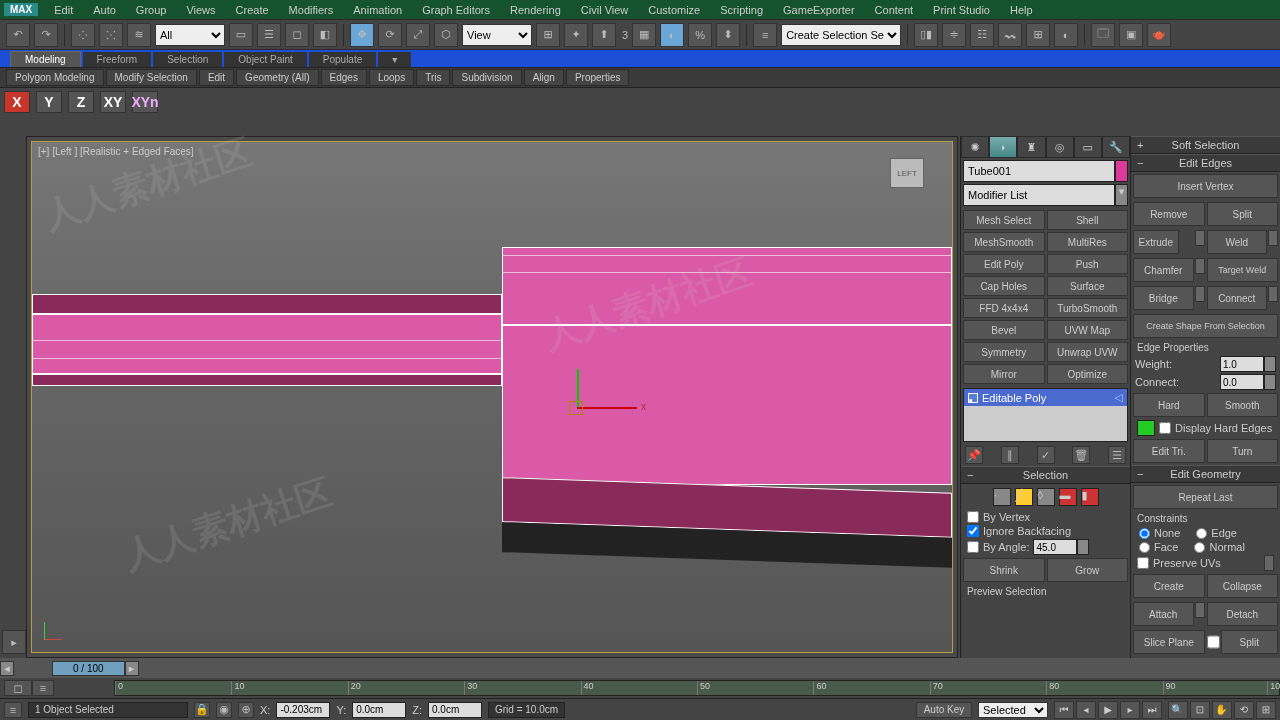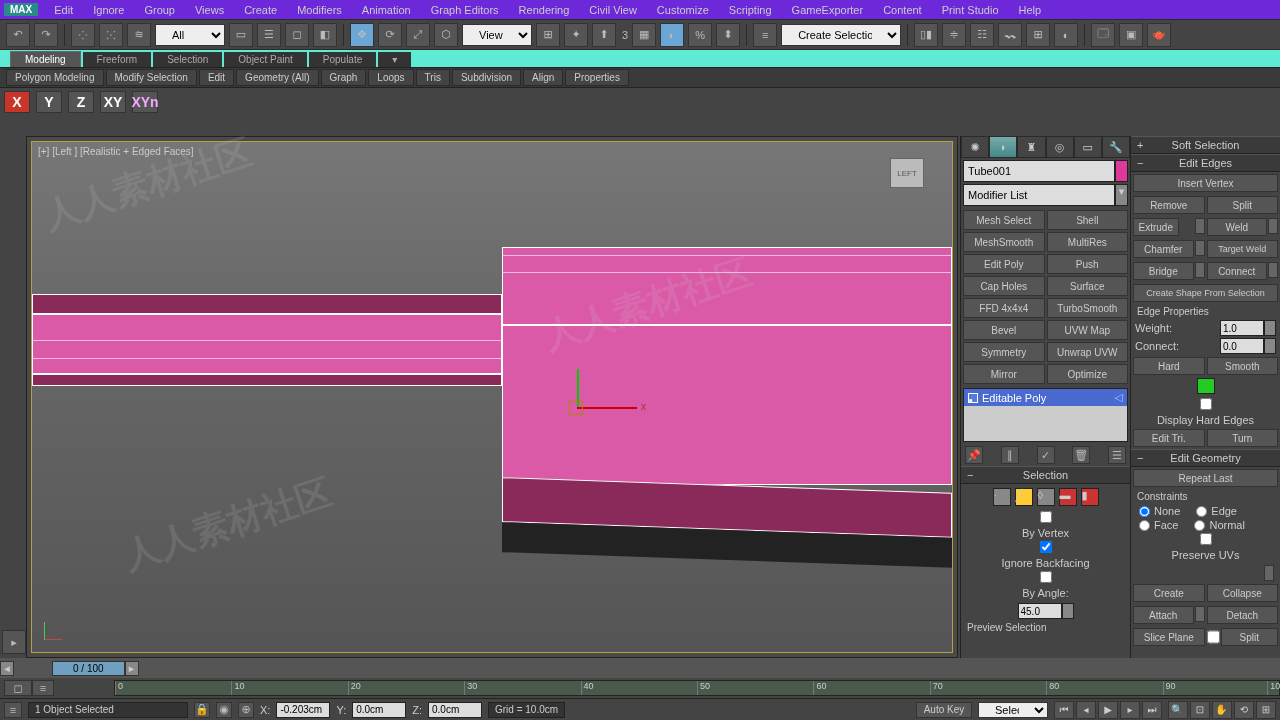--- a/index.html
+++ b/index.html
@@ -1,24 +1,24 @@
 <!DOCTYPE html>
 <html><head>
 <meta charset="utf-8">
 <style>
 * { margin: 0; padding: 0; box-sizing: border-box; font-family: Arial, sans-serif; font-size: 11px; user-select: none; }
 body { width: 1280px; height: 720px; background: #444; color: #ccc; overflow: hidden; position: relative; }
-.menubar { height: 20px; background: #6d28d9; display: flex; align-items: center; padding: 0 4px; border-bottom: 1px solid #2a2a2a; }
+.menubar { height: 20px; background: #14532d; display: flex; align-items: center; padding: 0 4px; border-bottom: 1px solid #2a2a2a; }
 .menubar .logo { background: #2a8a8a; color: #fff; padding: 1px 6px; font-weight: bold; font-size: 10px; margin-right: 6px; }
 .menubar .mi { padding: 2px 10px; color: #ccc; cursor: pointer; }
 .toolbar { height: 30px; background: #444; display: flex; align-items: center; padding: 0 6px; gap: 4px; border-bottom: 1px solid #2a2a2a; }
 .tbtn { width: 24px; height: 24px; background: #555; border: 1px solid #333; display: flex; align-items: center; justify-content: center; cursor: pointer; color: #bbb; }
 .tbtn.active { background: #6aa6d6; }
-.tsel { height: 22px; background: #eee; color: #000; border: 1px solid #333; padding: 0 12px; }
-.ribbon-tabs { height: 18px; background: #5eead4; display: flex; align-items: flex-end; padding-left: 10px; gap: 2px; border-bottom: 1px solid #222; }
+.tsel { height: 22px; background: #eee; color: #000; border: 1px solid #333; padding: 0 0; }
+.ribbon-tabs { height: 18px; background: #1d4ed8; display: flex; align-items: flex-end; padding-left: 10px; gap: 2px; border-bottom: 1px solid #222; }
 .rtab { padding: 2px 14px; background: #333; color: #aaa; cursor: pointer; font-size: 10px; }
 .rtab.active { background: #555; color: #fff; border: 1px solid #666; border-bottom: none; }
 .ribbon { height: 20px; background: #3a3a3a; display: flex; align-items: center; padding: 0 6px; gap: 2px; border-bottom: 1px solid #222; }
 .rbtn { padding: 2px 8px; background: #444; color: #ccc; cursor: pointer; font-size: 10px; border: 1px solid #2a2a2a; }
 .axis-bar { height: 28px; background: #444; display: flex; align-items: center; padding-left: 4px; gap: 6px; }
 .axis-btn { width: 26px; height: 22px; background: #555; border: 1px solid #333; display: flex; align-items: center; justify-content: center; color: #fff; font-weight: bold; cursor: pointer; font-size: 14px; }
 .axis-btn.active { background: #c8362b; }
 .main { position: absolute; top: 136px; left: 0; right: 0; bottom: 62px; display: flex; }
 .viewport { flex: 1; background: #4a4a4a; position: relative; border: 1px solid #222; margin: 0 2px 0 26px; overflow: hidden; }
 .viewport-inner { position: absolute; inset: 4px; border: 1px solid #b8a040; background: linear-gradient(180deg,#777 0%,#6a6a6a 30%,#555 100%); }
@@ -44,27 +44,27 @@
 .mod-btn { height: 20px; background: #555; border: 1px solid #333; display: flex; align-items: center; justify-content: center; font-size: 10px; color: #ccc; cursor: pointer; }
 .stack { margin: 2px; height: 54px; background: #ccc; border: 1px solid #222; color: #000; font-size: 10px; }
 .stack-item { background: #4a6acf; color: #fff; padding: 2px 4px; display: flex; align-items: center; }
 .stack-icons { height: 22px; display: flex; gap: 4px; padding: 0 4px; align-items: center; justify-content: space-between; }
 .rollout-head { background: #3a3a3a; text-align: center; padding: 2px 0; border-top: 1px solid #555; border-bottom: 1px solid #222; font-size: 10px; color: #ccc; position: relative; }
 .rollout-head .pm { position: absolute; left: 6px; }
 .sel-row { display: flex; justify-content: center; gap: 4px; padding: 4px 2px; }
 .sel-btn { width: 18px; height: 18px; background: #888; border: 1px solid #222; cursor: pointer; }
 .sel-btn.active { background: #fc3; }
 .sel-btn.red { background: #c33; }
-.chk-row { display: flex; align-items: center; gap: 4px; padding: 1px 6px; font-size: 10px; flex-direction: column; }
+.chk-row { display: flex; align-items: center; gap: 4px; padding: 1px 6px; font-size: 10px; }
 .chk-row input[type=checkbox] { width: 12px; height: 12px; }
 .spinner { display: flex; }
 .spinner input { width: 44px; height: 16px; background: #ddd; border: 1px solid #222; font-size: 10px; padding: 0 2px; color: #000; }
 .spinner .spin { width: 12px; background: #888; border: 1px solid #222; display: flex; flex-direction: column; }
 .btn2 { display: grid; grid-template-columns: 1fr 1fr; gap: 2px; padding: 2px; }
-.gbtn { height: 18px; background: #555; border: 1px solid #333; display: flex; align-items: center; justify-content: center; font-size: 10px; cursor: pointer; }
+.gbtn { height: 24px; background: #555; border: 1px solid #333; display: flex; align-items: center; justify-content: center; font-size: 10px; cursor: pointer; }
 .side-panel { width: 150px; background: #444; border-left: 1px solid #222; overflow-y: hidden; }
 .side-btn2 { display: grid; grid-template-columns: 1fr 1fr; gap: 2px; padding: 2px; }
 .side-btn2 .gbtn.small { font-size: 9px; }
 .side-btn-full { padding: 2px; }
 .side-btn-full .gbtn { width: 100%; }
 .radio-row { display: flex; align-items: center; gap: 4px; padding: 1px 8px; font-size: 10px; }
 .radio-row input[type=radio] { width: 11px; height: 11px; }
 .prop-row { display: flex; align-items: center; gap: 4px; padding: 1px 4px; font-size: 10px; justify-content: space-between; }
 .timeline { position: absolute; bottom: 42px; left: 0; right: 0; height: 20px; background: #555; display: flex; align-items: center; }
 .tl-slider { background: #70a0c0; color: #000; padding: 1px 20px; margin-left: 38px; font-size: 10px; border: 1px solid #333; cursor: pointer; }
@@ -87,21 +87,21 @@
 .sep { width: 1px; height: 22px; background: #2a2a2a; margin: 0 2px; }
 .opt-box { width: 10px; height: 16px; background: #666; border: 1px solid #333; cursor: pointer; }
 .watermark { position: absolute; color: rgba(200,200,200,0.15); font-size: 36px; transform: rotate(-18deg); font-weight: bold; pointer-events: none; }
 </style>
 </head>
 <body>
 
 <div class="menubar">
   <span class="logo">MAX</span>
   <span class="mi">Edit</span>
-  <span class="mi">Ignore</span>
+  <span class="mi">Auto</span>
   <span class="mi">Group</span>
   <span class="mi">Views</span>
   <span class="mi">Create</span>
   <span class="mi">Modifiers</span>
   <span class="mi">Animation</span>
   <span class="mi">Graph Editors</span>
   <span class="mi">Rendering</span>
   <span class="mi">Civil View</span>
   <span class="mi">Customize</span>
   <span class="mi">Scripting</span>
@@ -159,21 +159,21 @@
   <div class="rtab">Selection</div>
   <div class="rtab">Object Paint</div>
   <div class="rtab">Populate</div>
   <div class="rtab">▾</div>
 </div>
 <div class="ribbon">
   <div class="rbtn">Polygon Modeling</div>
   <div class="rbtn">Modify Selection</div>
   <div class="rbtn">Edit</div>
   <div class="rbtn">Geometry (All)</div>
-  <div class="rbtn">Graph</div>
+  <div class="rbtn">Edges</div>
   <div class="rbtn">Loops</div>
   <div class="rbtn">Tris</div>
   <div class="rbtn">Subdivision</div>
   <div class="rbtn">Align</div>
   <div class="rbtn">Properties</div>
 </div>
 
 <div class="axis-bar">
   <div class="axis-btn active">X</div>
   <div class="axis-btn">Y</div>
@@ -285,20 +285,24 @@
         <input type="checkbox" checked="" style="">
         <span>Ignore Backfacing</span>
       </div>
     <div class="chk-row">
         <input type="checkbox" style="">
         <span>By Angle:</span>
       <div class="spinner">
           <input value="45.0" style="">
           <div class="spin"></div>
         </div>
+    </div>
+    <div class="btn2">
+      <div class="gbtn">Shrink</div>
+      <div class="gbtn">Grow</div>
     </div>
     <div style="padding:2px 6px;font-size:10px">Preview Selection</div>
   </div>
 
   <div class="side-panel">
     <div class="rollout-head"><span class="pm">+</span><span>Soft Selection</span></div>
     <div class="rollout-head"><span class="pm">−</span><span>Edit Edges</span></div>
     <div class="side-btn-full">
         <div class="gbtn">Insert Vertex</div>
       </div>

